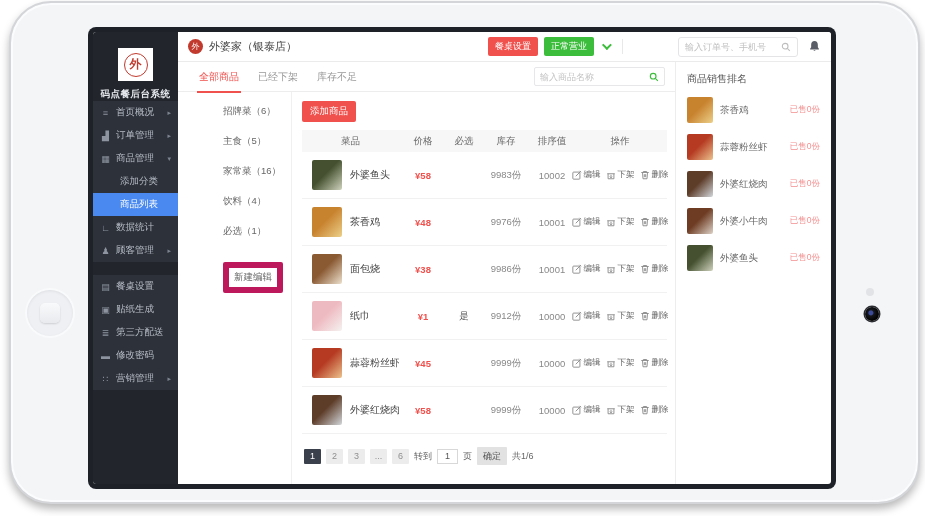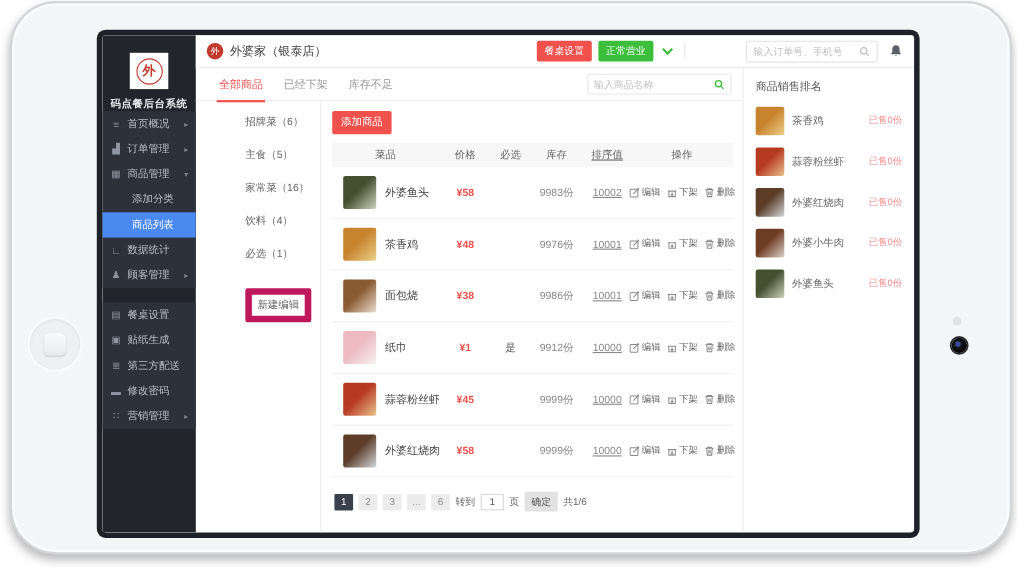--- a/index.html
+++ b/index.html
@@ -81,21 +81,21 @@
 
   .table-col { flex:1; min-width:0; padding:9px 8px 0 10px; display:flex; flex-direction:column; }
   .btn-add { align-self:flex-start; background:#f0514d; border:none; color:#fff; font-size:9.5px;
     padding:4px 8px; border-radius:2px; cursor:pointer; margin-bottom:8px; font-family:inherit; }
   .thead { display:flex; align-items:center; background:#f7f7f8; height:22px; font-size:9.5px; color:#666; flex-shrink:0; }
   .trow { display:flex; align-items:center; height:47px; border-bottom:1px solid #f1f1f1; font-size:9.5px; color:#888; }
   .c-name { flex:1; min-width:0; text-align:center; }
   .c-price { width:48px; text-align:center; }
   .c-req { width:34px; text-align:center; }
   .c-stock { width:50px; text-align:center; }
-  .c-sort { width:42px; text-align:center;text-decoration:underline; }
+  .c-sort { width:42px; text-align:center; }
   .c-ops { width:94px; text-align:center; }
   .trow .c-name { display:flex; align-items:center; gap:8px; padding-left:10px; text-align:left; }
   .thumb { width:30px; height:30px; border-radius:2px; flex-shrink:0; }
   .dish-name { color:#444; font-size:10px; white-space:nowrap; overflow:hidden; }
   .price { color:#f0514d; font-weight:bold; }
   .req { color:#555; }
   .trow .c-ops { display:flex; gap:5px; justify-content:center; color:#666; font-size:8.5px; }
   .op { display:flex; align-items:center; gap:2px; cursor:pointer; white-space:nowrap; }
   .op svg { flex-shrink:0; }
 

